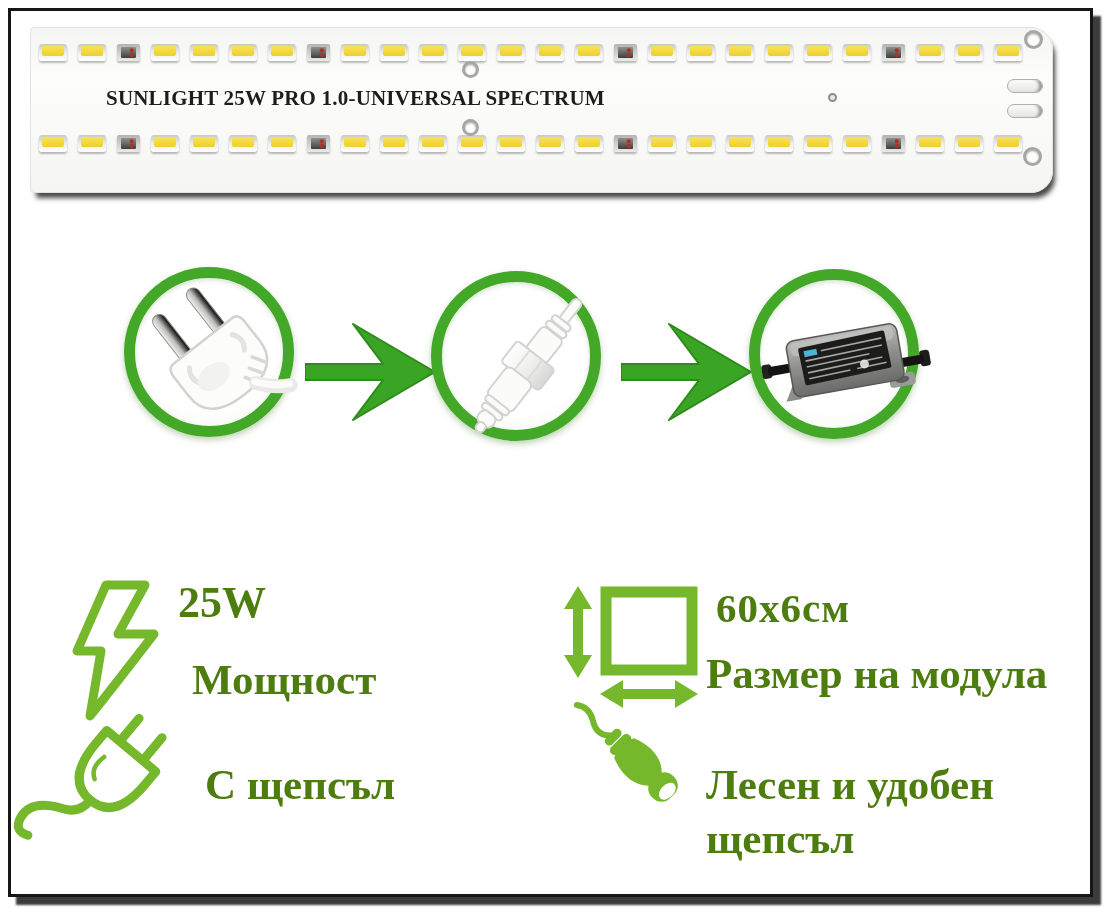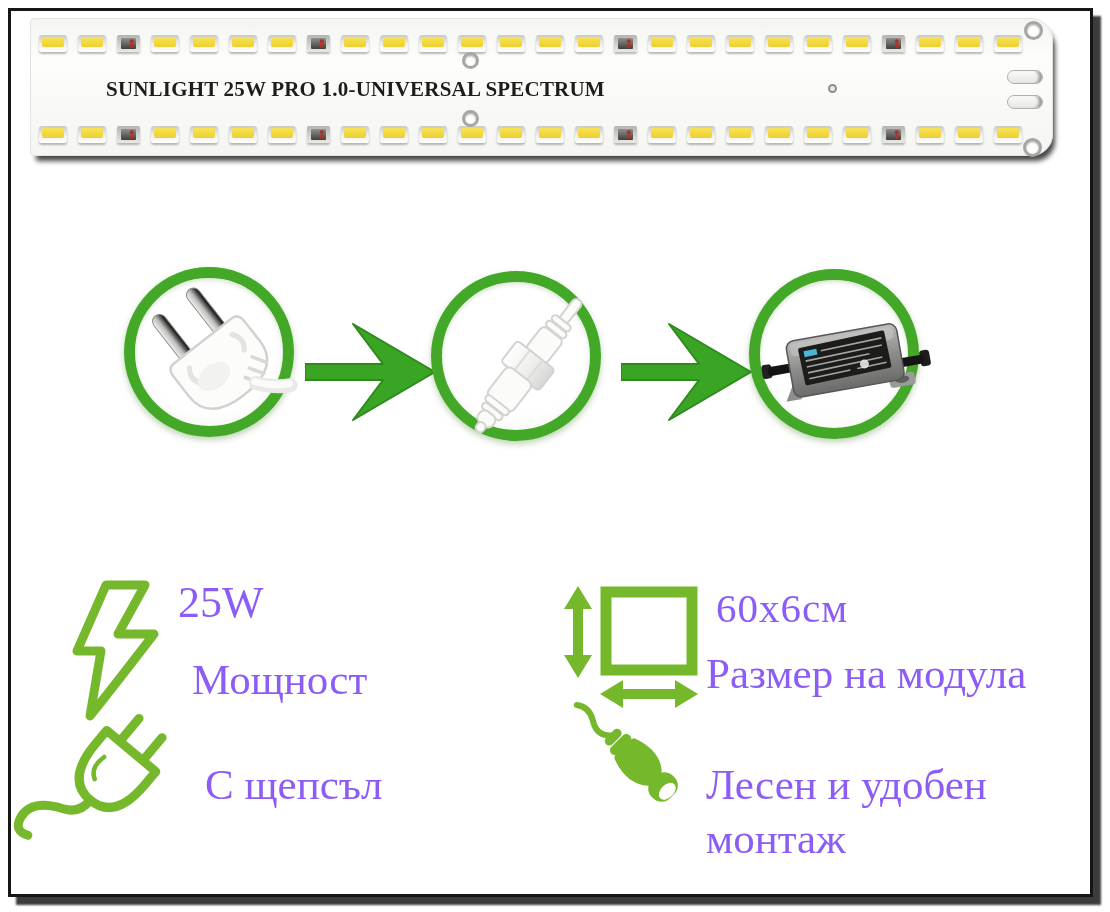--- a/index.html
+++ b/index.html
@@ -5,21 +5,21 @@
   * { margin:0; padding:0; box-sizing:border-box; }
   body { background:#ffffff; font-family:"Liberation Serif", serif; }
   .canvas { position:relative; width:1110px; height:912px; background:#fff; overflow:hidden; }
 
   
   .frame { position:absolute; left:8px; top:8px; width:1085px; height:889px;
            border:3px solid #161616; background:#fff;
            box-shadow:8px 8px 2px #3c3c3c; }
 
   
-  .pcb { position:absolute; left:30px; top:18px; width:1023px; height:138px;
+  .pcb { position:absolute; left:30px; top:27px; width:1023px; height:166px;
          border-radius:4px 22px 22px 4px;
          background:linear-gradient(180deg,#f4f4f2,#fdfdfb 30%,#f5f5f3);
          border:1px solid #e2e2de;
          box-shadow:4px 7px 5px -2px rgba(40,40,40,.85); }
   .led-row { position:absolute; left:8px; width:983px; height:18px;
              display:flex; justify-content:space-between; align-items:center; }
   .led-row.top { top:15px; } .led-row.bottom { top:106px; }
   .led { position:relative; width:28px; height:17px; border-radius:3px;
          background:linear-gradient(180deg,#c9c9c5,#efefeb 55%,#ffffff);
          box-shadow:0 2px 2px rgba(60,60,55,.35); }
@@ -54,21 +54,21 @@
   .ring svg { position:absolute; left:0; top:0; width:170px; height:170px; overflow:visible; }
   .ring.c1 { left:124px; top:267px; }
   .ring.c2 { left:431px; top:271px; }
   .ring.c3 { left:749px; top:269px; }
   .arrow { position:absolute; width:132px; height:106px; }
   .arrow.a1 { left:305px; top:319px; }
   .arrow.a2 { left:621px; top:319px; }
 
   
   .ficon { position:absolute; overflow:visible; }
-  .ftext { position:absolute; font-weight:normal; color:#8b5cf6; white-space:nowrap; }
+  .ftext { position:absolute; font-weight:bold; color:#4d7c0f; white-space:nowrap; }
   .f1-value { left:178px; top:577px; font-size:44px; }
   .f1-label { left:192px; top:655px; font-size:43px; }
   .f2-label { left:182px; top:760px; font-size:43px;margin-left:23px; }
   .f3-value { left:716px; top:584px; font-size:41px; letter-spacing:1px; }
   .f3-label { left:706px; top:637px; font-size:43px;margin-top:12px; }
   .f4-label { left:706px; top:758px; font-size:43px; white-space:normal; width:345px; line-height:54px; }
 </style>
 </head>
 <body>
 
@@ -367,14 +367,14 @@
   <svg class="ficon" style="left:578px;top:710px;width:135px;height:145px" viewBox="0 0 135 145">
     <g transform="translate(32,24) rotate(-45)" fill="#76b82c">
       <path d="M0,2 Q-11,-8 -3,-21 Q5,-33 -3,-44" fill="none" stroke="#76b82c" stroke-width="6" stroke-linecap="round"></path>
       <rect x="-10" y="0" width="20" height="9" rx="4.5"></rect>
       <rect x="-13" y="10" width="26" height="10" rx="5"></rect>
       <path d="M-14,20 C-23,42 -18,62 0,70 C18,62 23,42 14,20 Q0,12 -14,20 Z"></path>
       <rect x="-15" y="62" width="30" height="26" rx="12"></rect>
       <ellipse cx="0" cy="81" rx="10" ry="6.5" fill="#ffffff"></ellipse>
     </g>
   </svg>
-  <span class="ftext f4-label">Лесен и удобен монтаж</span>
+  <span class="ftext f4-label">Лесен и удобен щепсъл</span>
 </div>
 
 </body></html>

